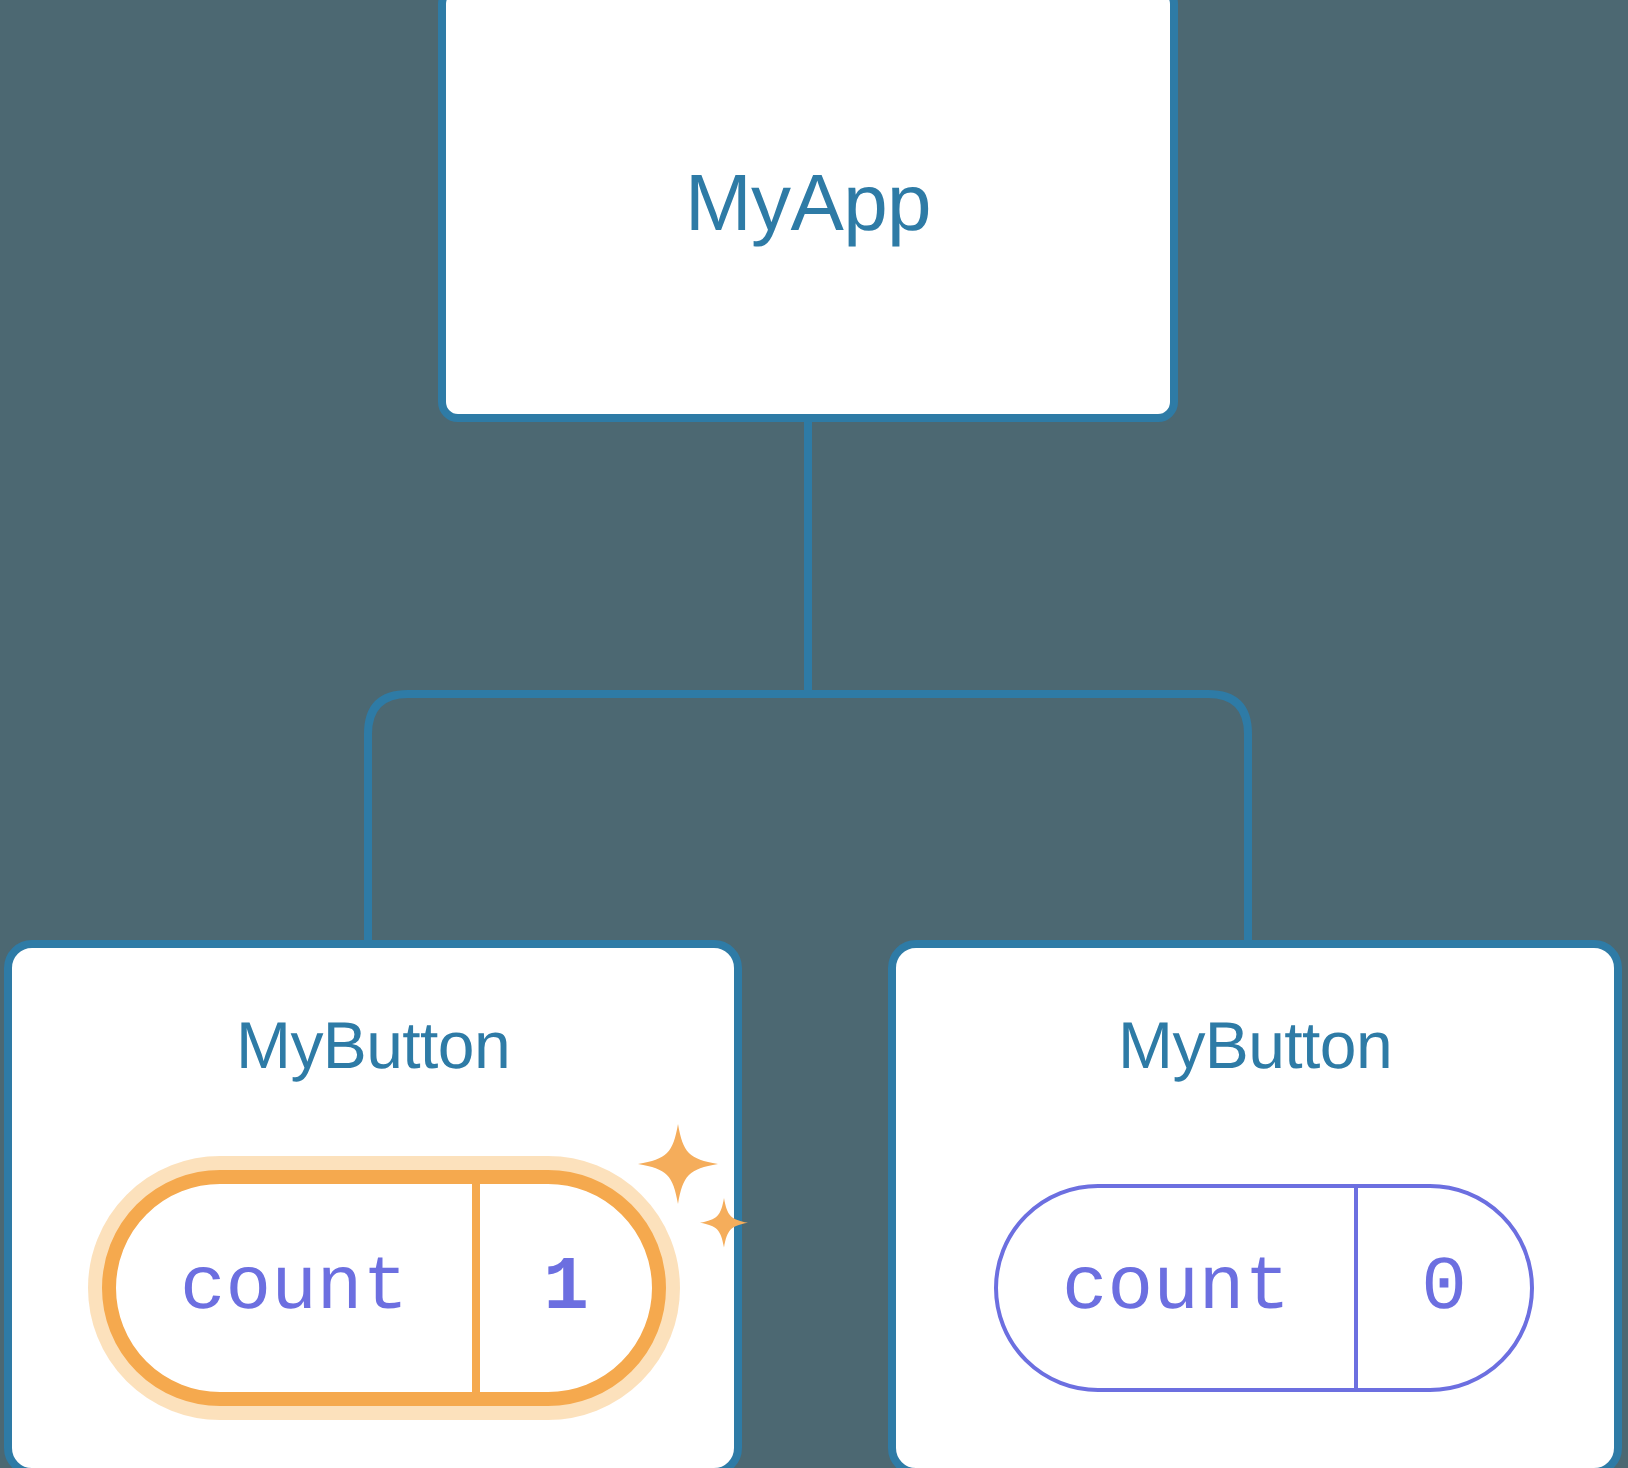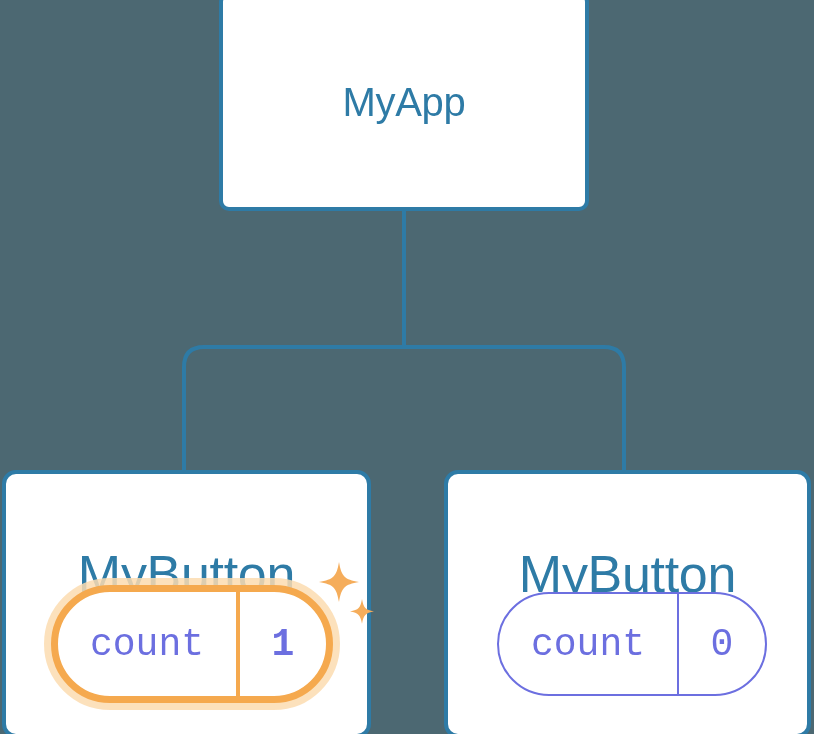--- a/index.html
+++ b/index.html
@@ -70,22 +70,21 @@
     letter-spacing: -0.3px;
     white-space: nowrap;
   }
   .card-root .card-title {
     top: 84px;
     font-size: 40px;
   }
   .card-left .card-title,
   .card-right .card-title {
     top: 30px;
-    font-size: 52px;
-    margin-top: 40px;
+    font-size: 33px;
   }
 
   
   .pill-wrap {
     position: absolute;
     display: flex;
     align-items: stretch;
     box-sizing: border-box;
   }
   .pill {

